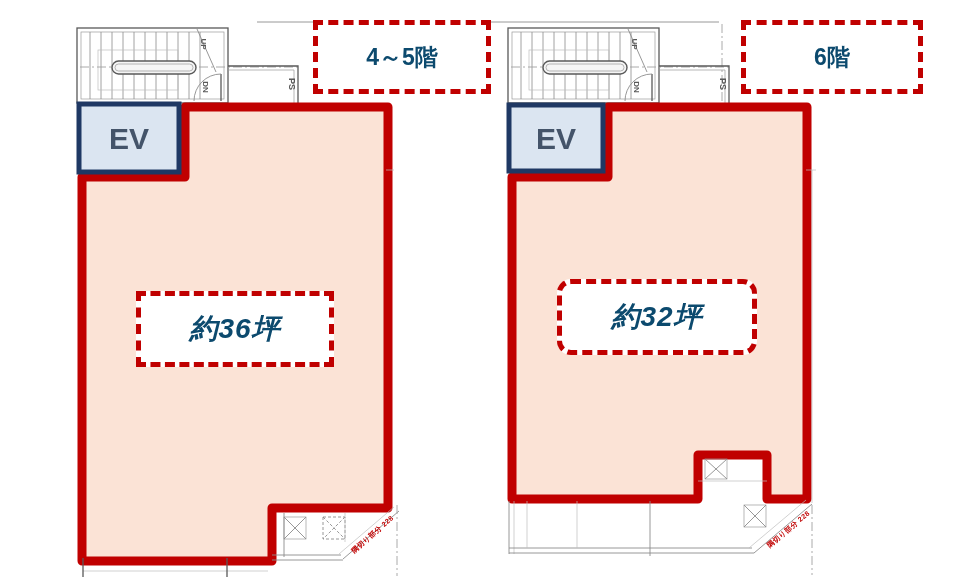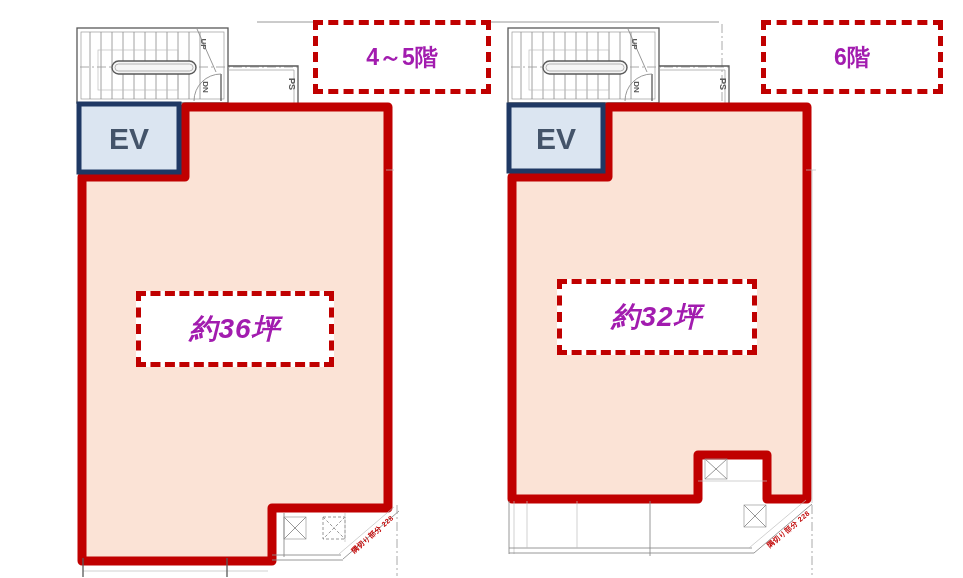--- a/index.html
+++ b/index.html
@@ -20,21 +20,21 @@
   .capsule{fill:#f5f5f5;stroke:#595959;stroke-width:1.4;}
   .evbox{fill:#dbe5f1;stroke:#1f3864;stroke-width:5;}
   .ev-text{font:bold 30px "Liberation Sans",sans-serif;fill:#44546a;}
   .tiny-text{font:bold 8px "Liberation Sans",sans-serif;fill:#595959;}
   .ps-text{font:bold 9px "Liberation Sans",sans-serif;fill:#595959;}
   .note-text{font:bold 7px "Liberation Sans",sans-serif;fill:#c00000;letter-spacing:0.5px;}
 
   
   .anno{position:absolute;border:5px dashed #c00000;background:#ffffff;
         display:flex;align-items:center;justify-content:center;
-        color:#a21caf;font-weight:bold;box-sizing:content-box;}
+        color:#0c4a6e;font-weight:bold;box-sizing:content-box;}
   .floor-box{font-size:23px;}
   .area-box{font-size:28px;letter-spacing:1px;font-style:italic;}
 </style>
 </head>
 <body>
 
 <div id="canvas">
 
   <svg id="plan-svg" width="963" height="578" viewBox="0 0 963 578" xmlns="http://www.w3.org/2000/svg">
 
@@ -177,25 +177,25 @@
         <line class="dashdot" x1="812" y1="505" x2="812" y2="575"></line>
         <text class="note-text" transform="translate(790,531) rotate(-40)" text-anchor="middle">隅切り部分 228</text>
       </g>
     </g>
   </svg>
 
   <div class="anno floor-box" style="left:313px;top:20px;width:168px;height:64px;">
     <span>4～5階</span>
   </div>
 
-  <div class="anno floor-box" style="left:761px;top:20px;width:172px;height:64px;">
+  <div class="anno floor-box" style="left:741px;top:20px;width:172px;height:64px;">
     <span>6階</span>
   </div>
 
   <div class="anno area-box" style="left:136px;top:291px;width:188px;height:66px;">
     <span>約36坪</span>
   </div>
 
-  <div class="anno area-box" style="left:557px;top:279px;width:190px;height:66px;">
+  <div class="anno area-box" style="left:557px;top:279px;width:190px;height:66px;border-radius:14px;">
     <span>約32坪</span>
   </div>
 
 </div>
 
 </body></html>

